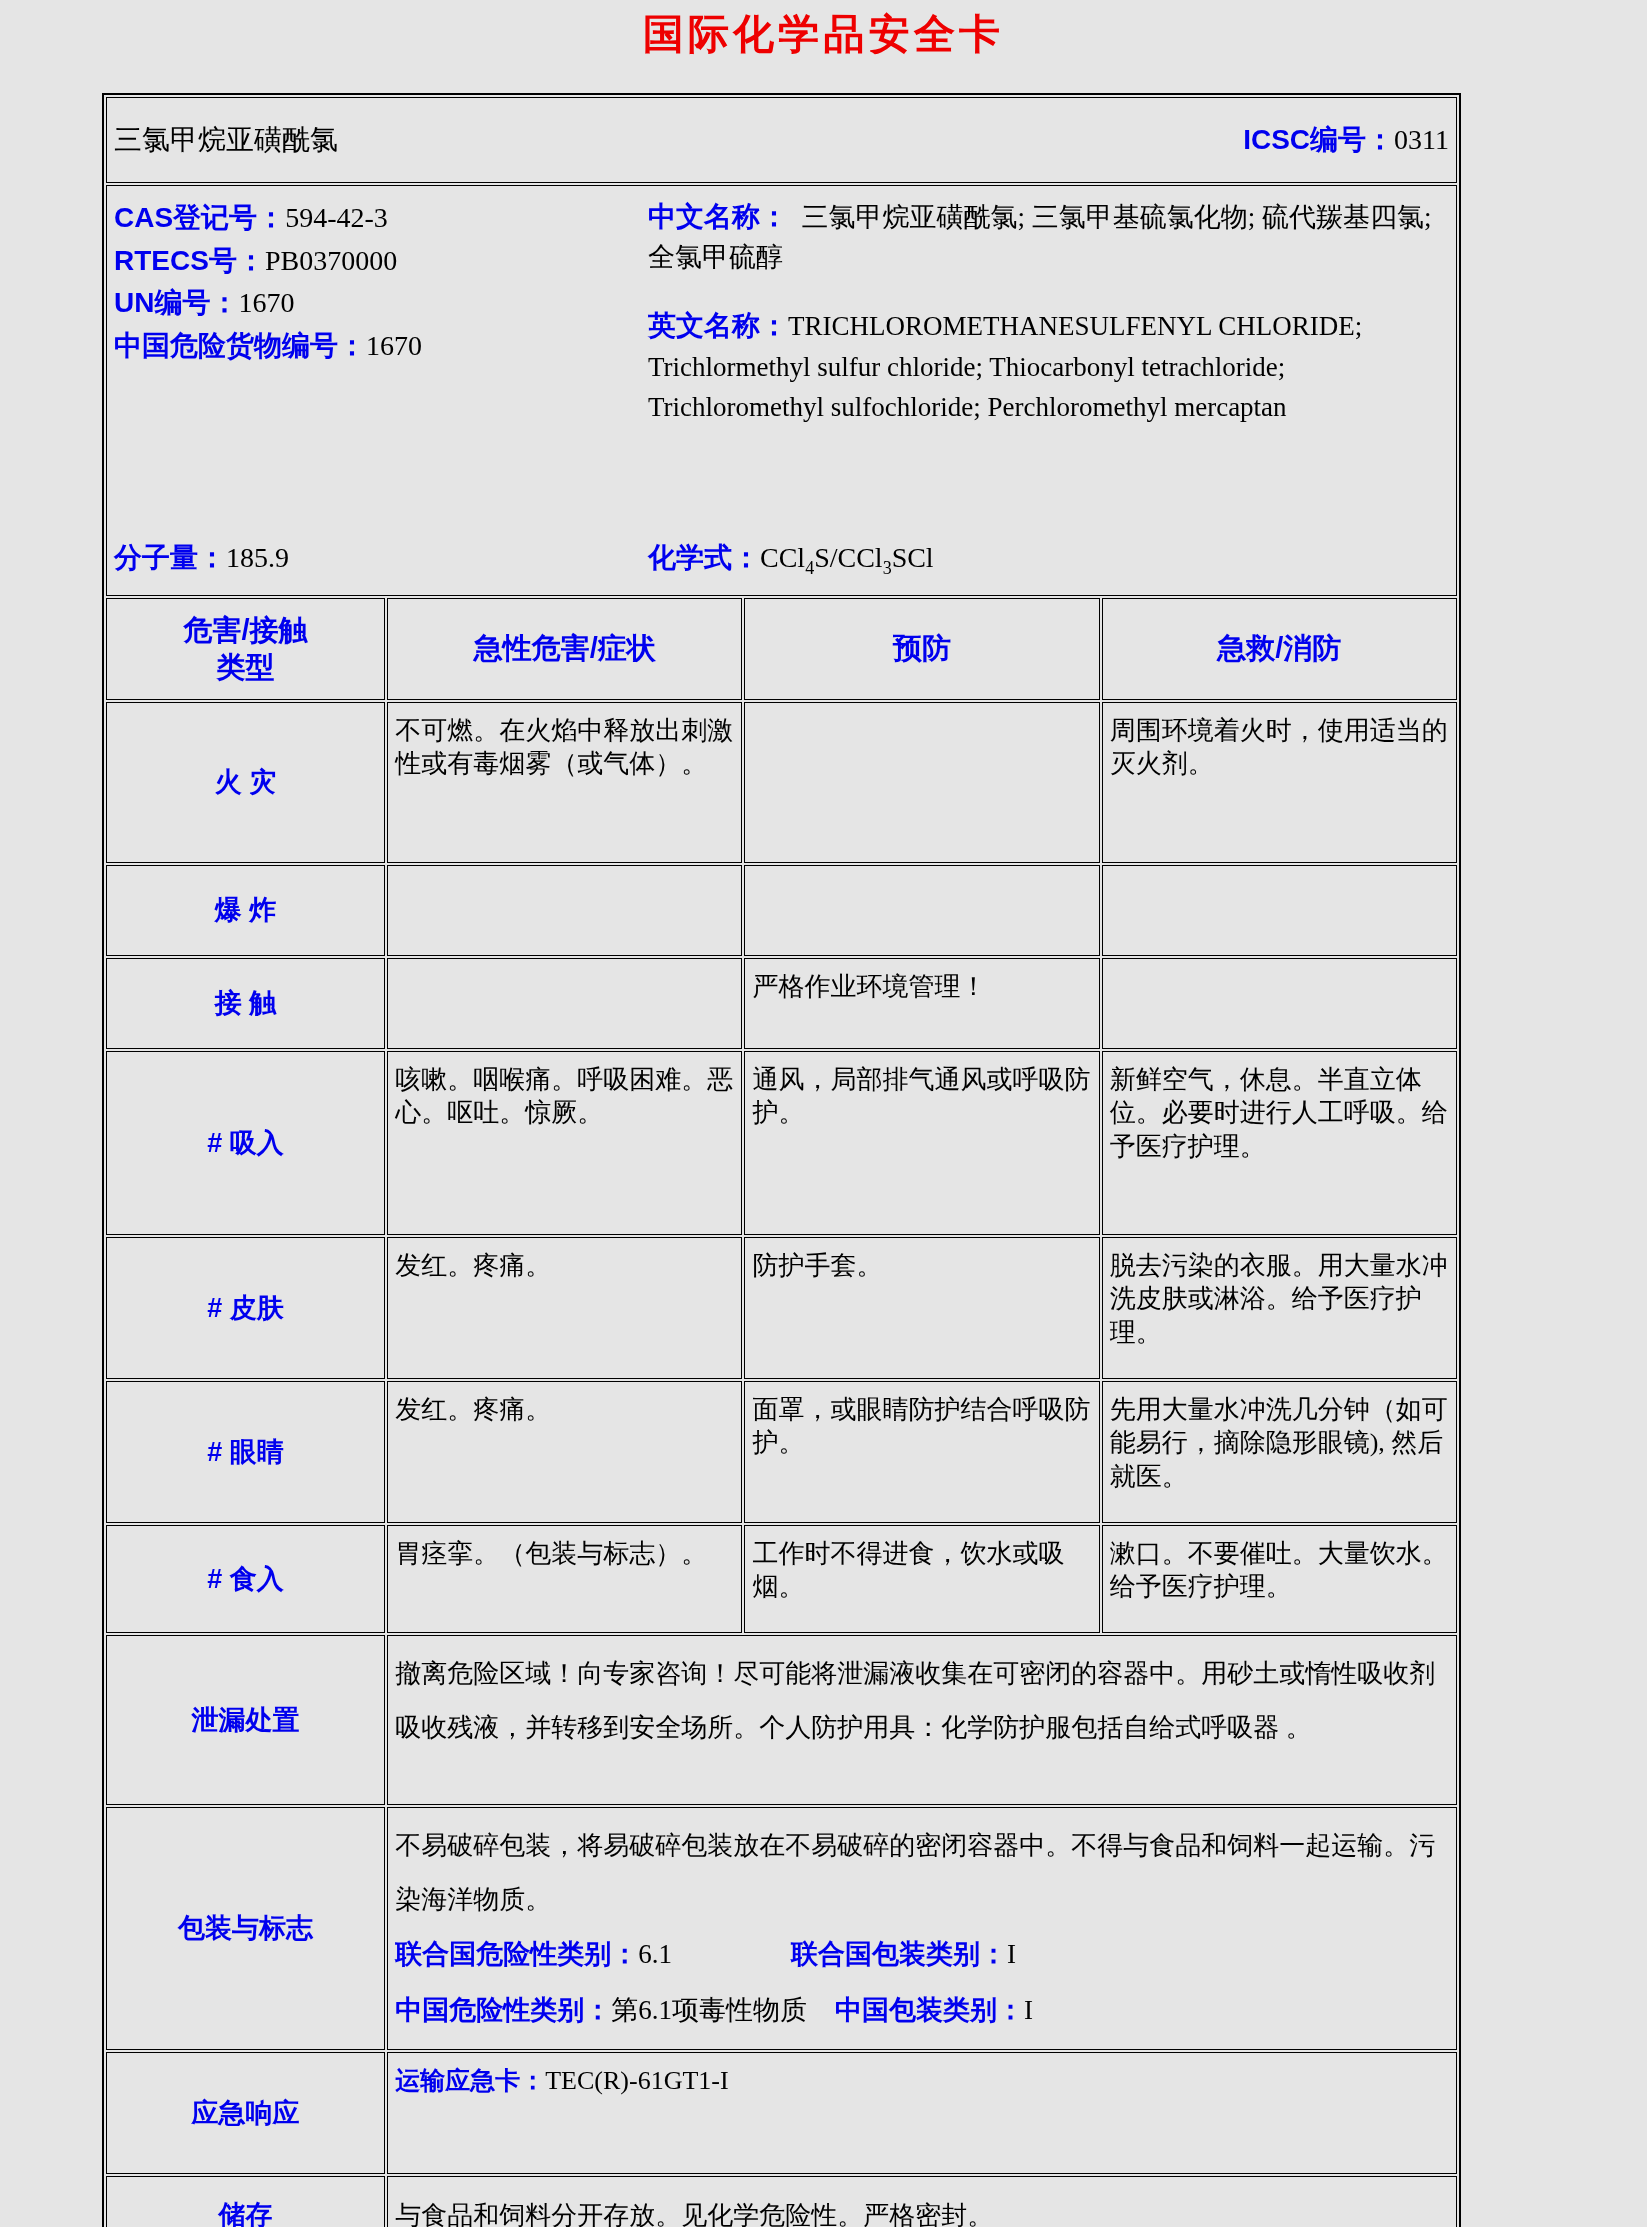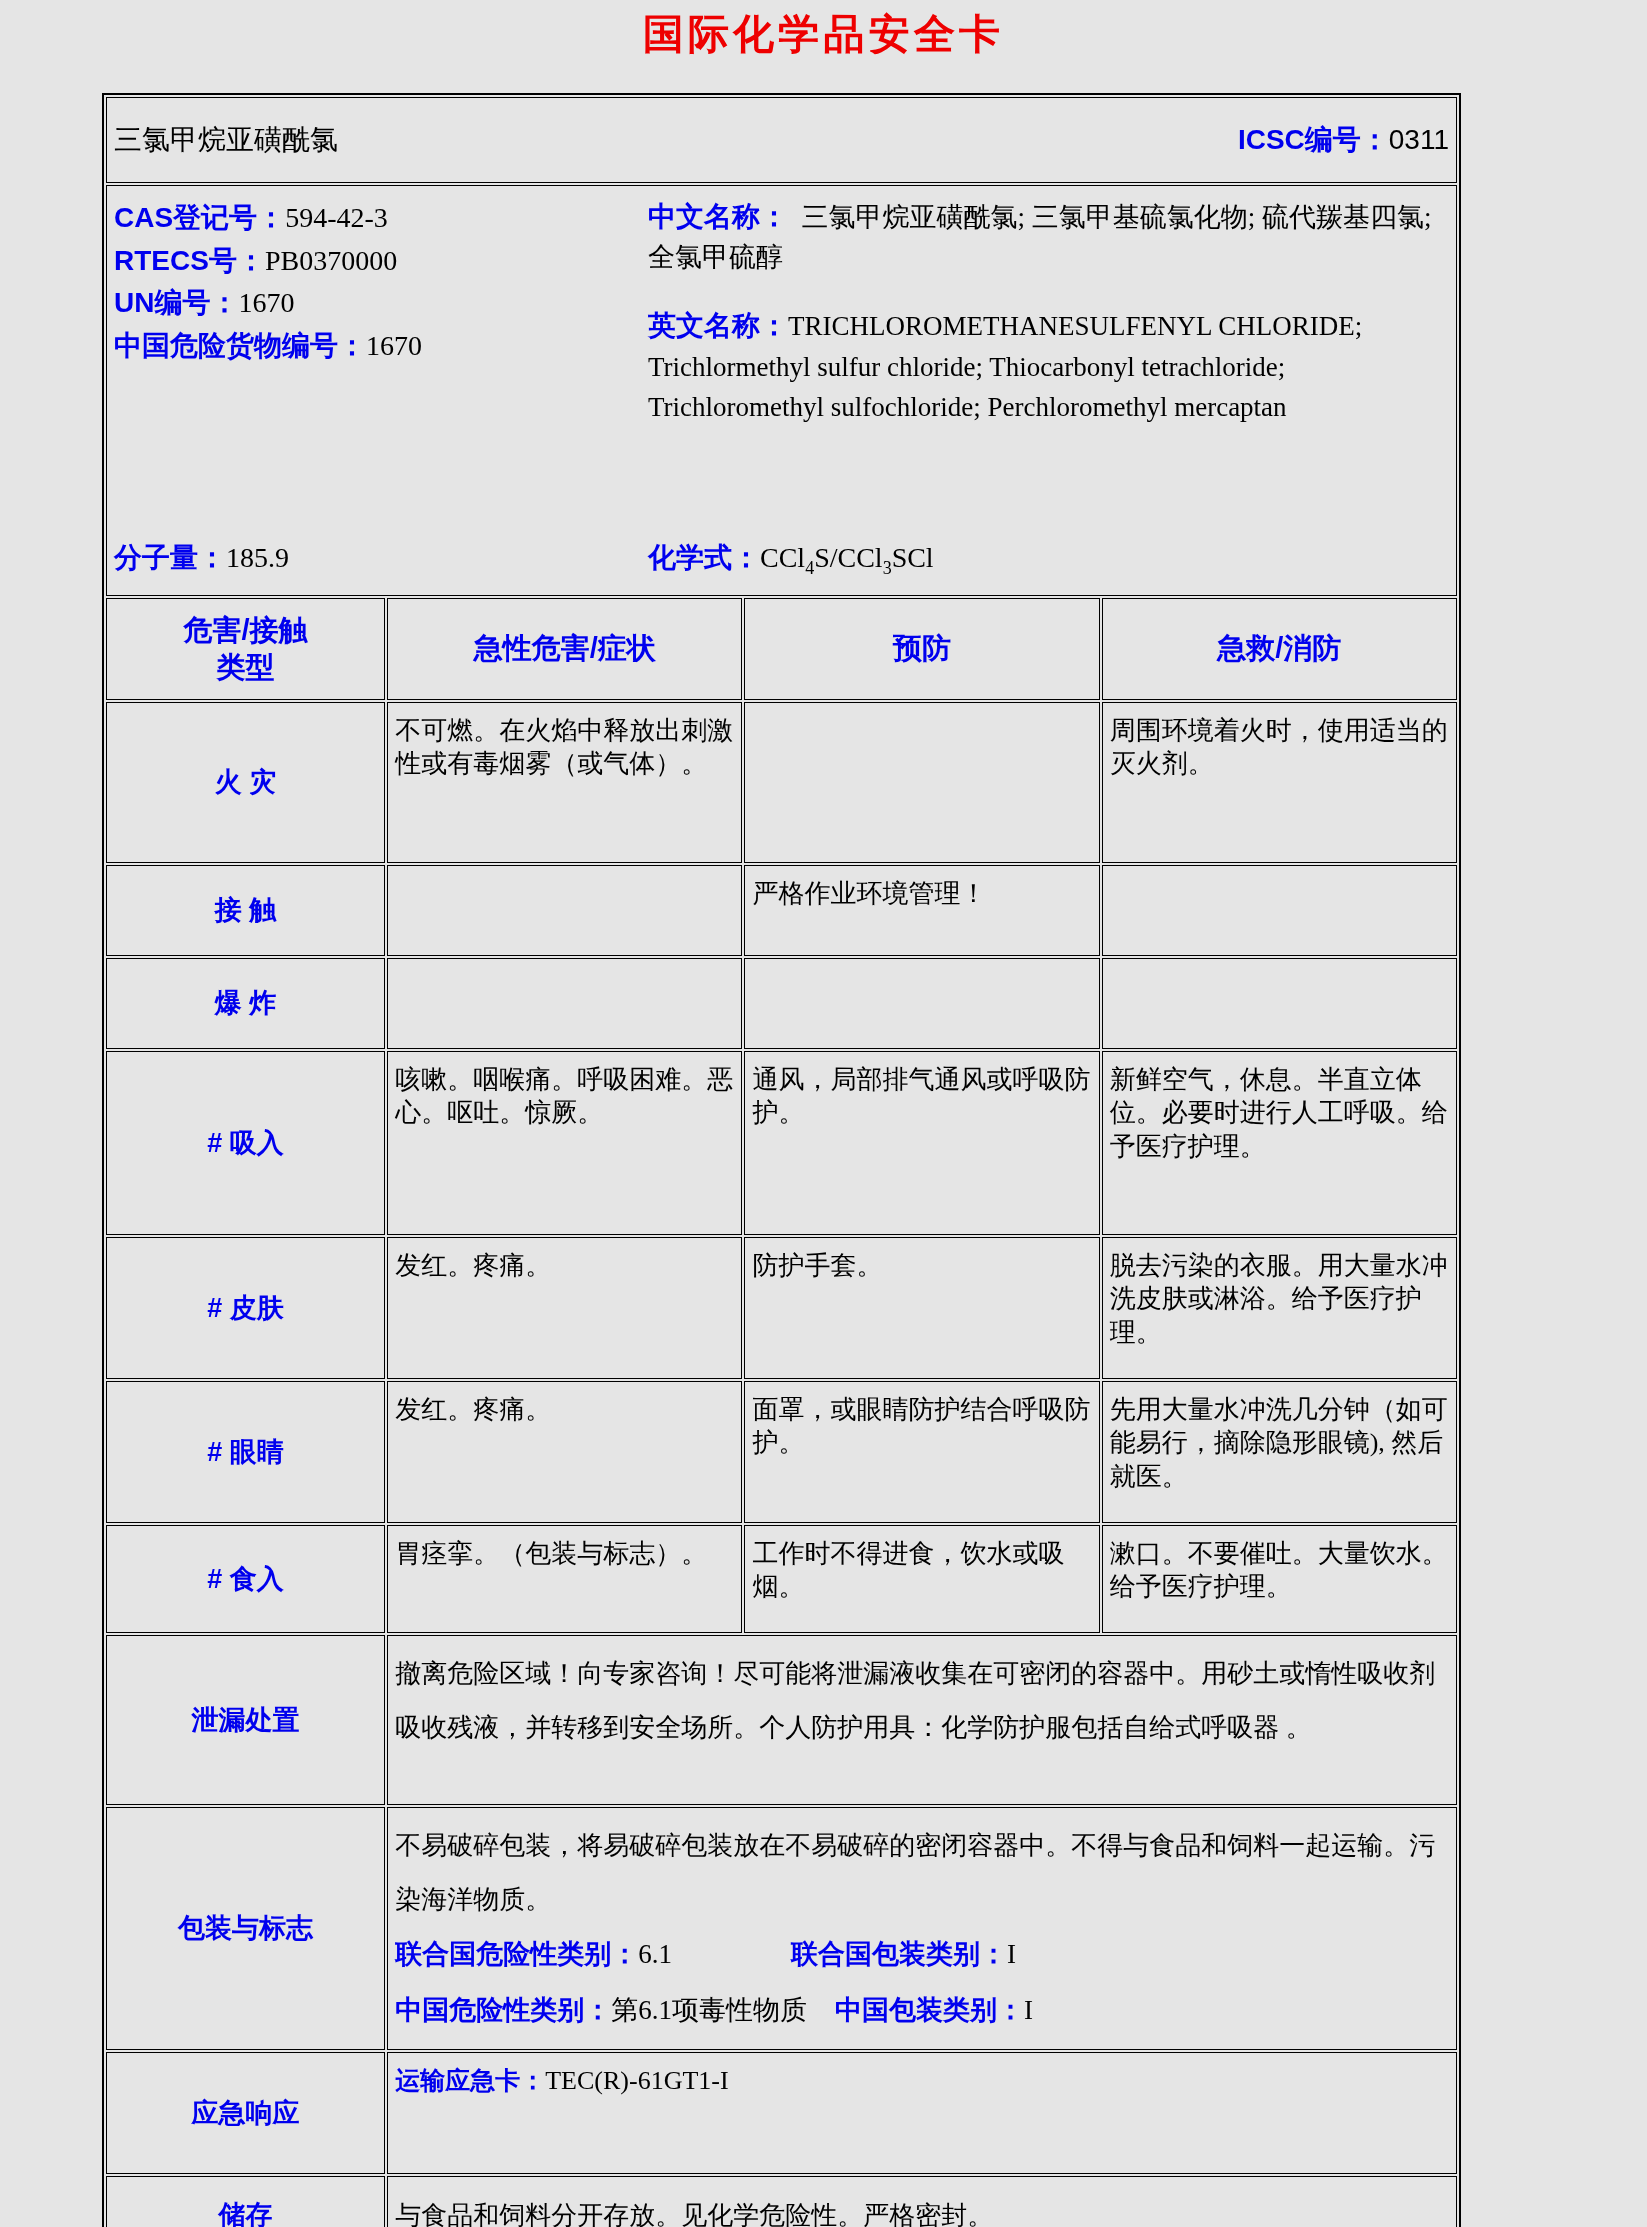--- a/index.html
+++ b/index.html
@@ -51,21 +51,21 @@
     color:#0000ee;
     font-family:"Liberation Sans","DejaVu Sans",sans-serif;
     font-weight:bold;
     text-align:center;
     vertical-align:middle;
     font-size:29px;
   }
   .titlerow-flex{display:flex;justify-content:space-between;align-items:center;height:62px;}
   .chem-name{font-size:28px;}
   .icsc{font-size:28px;}
-  .icsc .num{color:#000;font-family:Liberation Sans, sans-serif;font-weight:normal;}
+  .icsc .num{color:#000;font-family:Liberation Serif, serif;font-weight:normal;}
 
   .info-fill{display:flex;flex-direction:column;height:387px;}
   .info-cols{display:flex;flex:1;justify-content:center;}
   .info-ids{width:40%;font-size:28px;line-height:1.52;}
   .info-ids .val{font-size:28px;}
   .info-names{width:60%;font-size:27px;}
   .zh-block{margin:0 0 28px 0;line-height:1.45;}
   .en-block{margin:0;line-height:1.5;}
   .name-label{font-size:28px;}
   .info-bottom{display:flex;margin-top:auto;padding-bottom:4.2px;font-size:28px;}
@@ -137,30 +137,30 @@
     </tr>
 
     <tr>
       <td class="rowlabel" style="height:137px">火 灾</td>
       <td>不可燃。在火焰中释放出刺激性或有毒烟雾（或气体）。</td>
       <td></td>
       <td>周围环境着火时，使用适当的灭火剂。</td>
     </tr>
 
     <tr>
+      <td class="rowlabel" style="height:67px">爆 炸</td>
+      <td></td>
+      <td></td>
+      <td></td>
+    </tr>
+
+    <tr>
       <td class="rowlabel" style="height:67px">接 触</td>
       <td></td>
       <td>严格作业环境管理！</td>
-      <td></td>
-    </tr>
-
-    <tr>
-      <td class="rowlabel" style="height:67px">爆 炸</td>
-      <td></td>
-      <td></td>
       <td></td>
     </tr>
 
     <tr>
       <td class="rowlabel" style="height:160px"># 吸入</td>
       <td>咳嗽。咽喉痛。呼吸困难。恶心。呕吐。惊厥。</td>
       <td>通风，局部排气通风或呼吸防护。</td>
       <td>新鲜空气，休息。半直立体位。必要时进行人工呼吸。给予医疗护理。</td>
     </tr>
 

